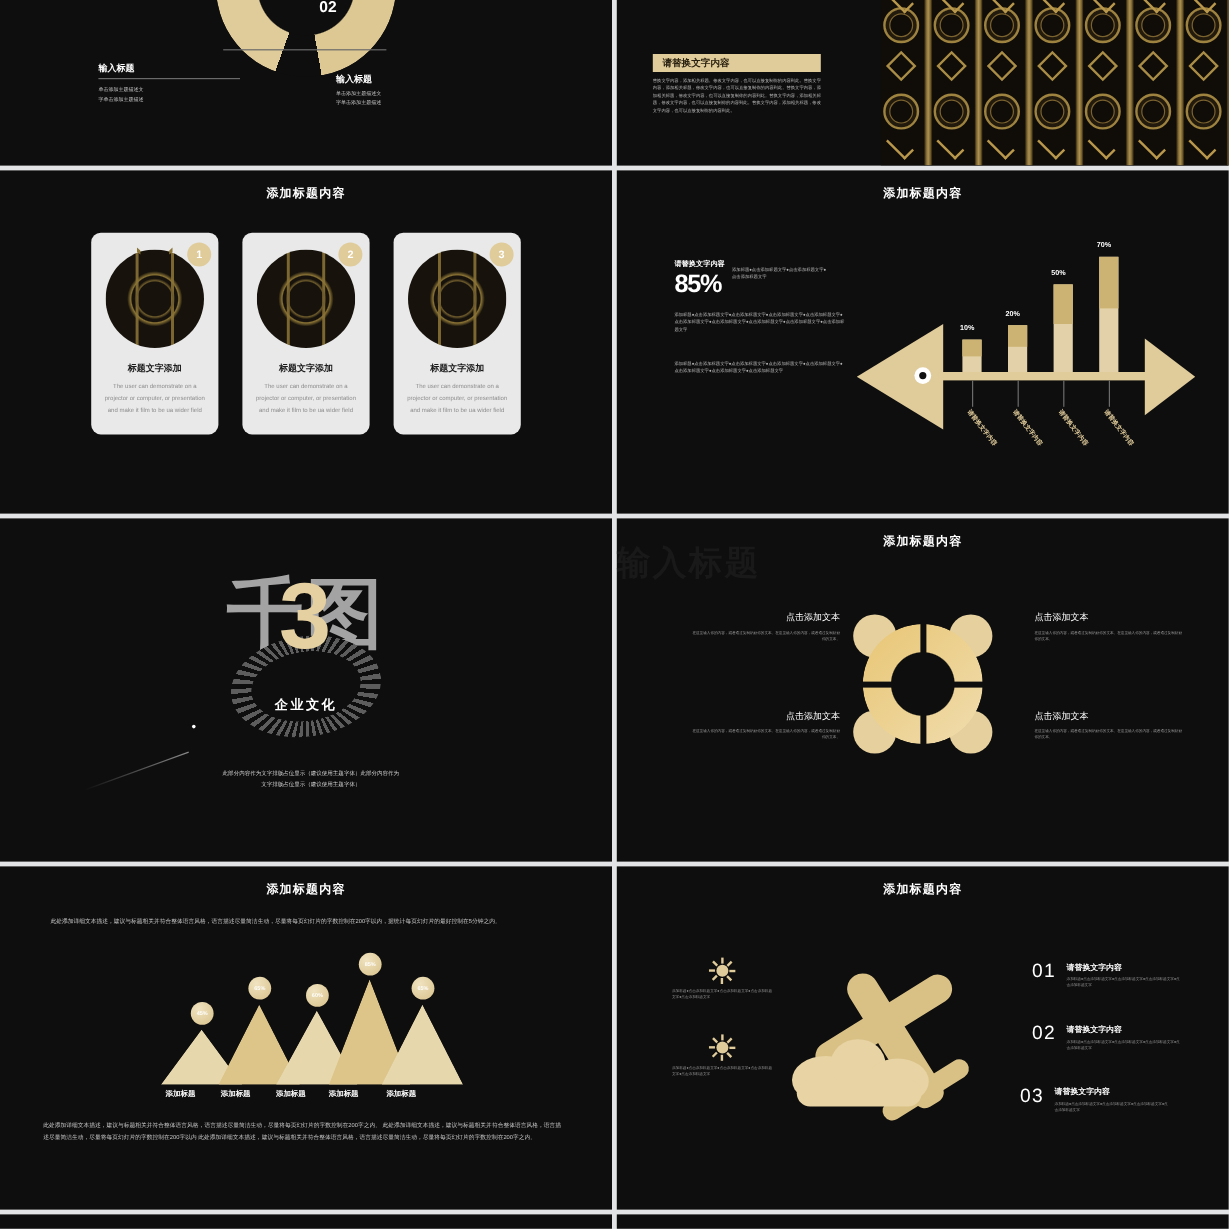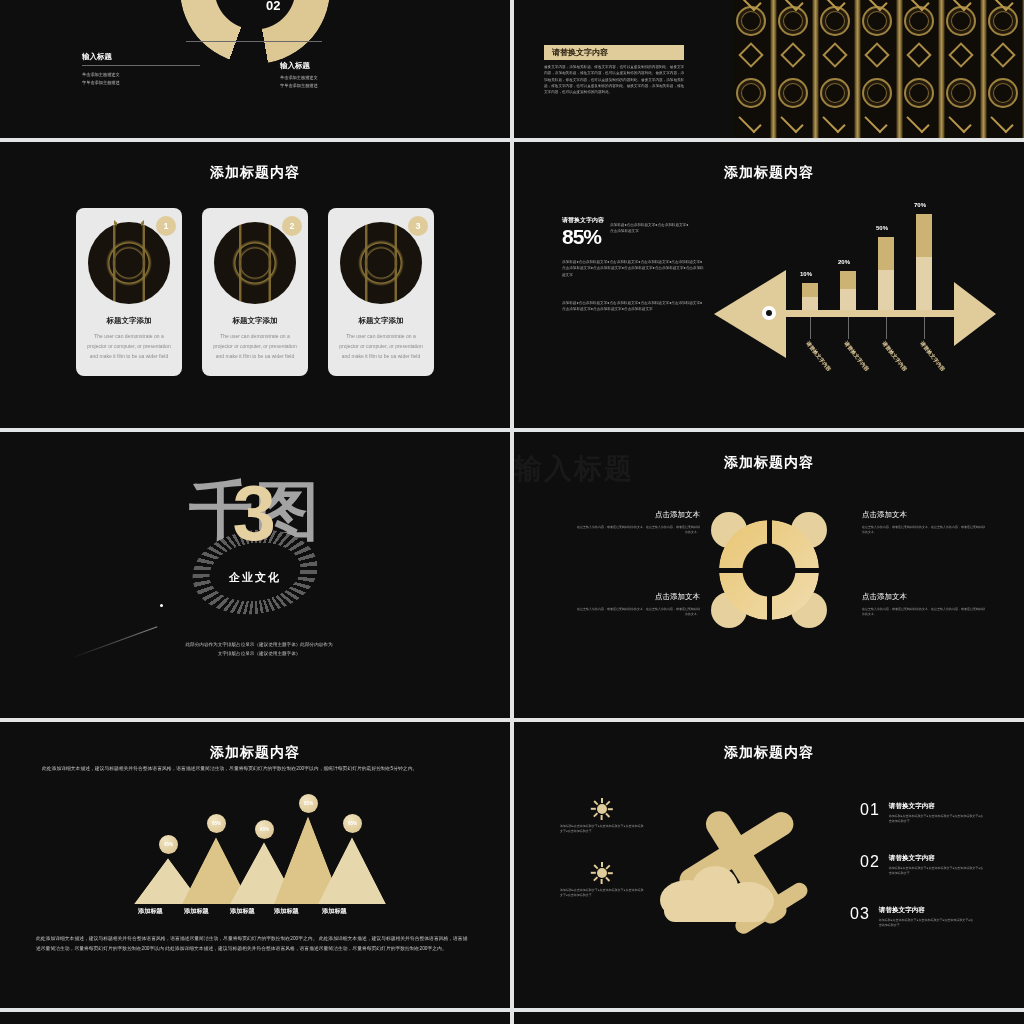--- a/index.html
+++ b/index.html
@@ -8,22 +8,22 @@
     background:#e3e4e6;
     font-family:"Liberation Sans","DejaVu Sans",sans-serif;
   }
   .deck { display:grid; grid-template-columns:1fr 1fr; grid-auto-rows:auto; gap:4px; width:1024px; }
   .slide { position:relative; background:#0e0e0e; overflow:hidden; }
   .s-top   { height:138px; }
   .s-std   { height:286px; }
   .s-last  { height:42px; }
 
   .title {
-    color:#fff; font-size:14px; font-weight:bold; text-align:center;
-    letter-spacing:1px; padding-top:22px;
+    color:#fff; font-size:10px; font-weight:bold; text-align:center;
+    letter-spacing:1px; padding-top:12px;
   }
   .tiny { font-size:3.6px; line-height:1.75; color:#b9b9b9; }
   .micro { font-size:3px; line-height:1.7; color:#9a9a9a; }
 
   
   .donut-wrap { position:absolute; left:50%; top:-86px; transform:translateX(-50%); width:150px; height:150px; }
   .donut {
     width:150px; height:150px; border-radius:50%;
     background:conic-gradient(from 200deg,#e0cb9a 0deg 150deg,#0e0e0e 150deg 168deg,#ddc894 168deg 330deg,#0e0e0e 330deg 360deg);
     -webkit-mask:radial-gradient(circle, transparent 40px, #000 41px);
@@ -98,21 +98,21 @@
   
   .wm { position:absolute; left:50%; top:36px; transform:translateX(-50%);
      color:#a3a3a3; font-size:64px; font-weight:bold; white-space:nowrap; letter-spacing:2px; }
   .burst { position:absolute; left:50%; top:98px; transform:translateX(-50%) rotate(-8deg);
      width:126px; height:84px; border-radius:50%;
      background:repeating-conic-gradient(#5d5d5d 0deg 4deg, #0e0e0e 4deg 8deg);
      -webkit-mask:radial-gradient(ellipse 46px 29px at 50% 50%, transparent 99%, #000 100%);
              mask:radial-gradient(ellipse 46px 29px at 50% 50%, transparent 99%, #000 100%); }
   .big3 { position:absolute; left:50%; top:42px; transform:translateX(-52%);
      color:#e5d0a1; font-size:78px; font-weight:bold; line-height:1; }
-  .seclbl { position:absolute; left:50%; top:138px; transform:translateX(-50%);
+  .seclbl { position:absolute; left:50%; top:148px; transform:translateX(-50%);
      color:#fff; font-size:11px; font-weight:bold; letter-spacing:2px; }
   .secdot { position:absolute; left:160px; top:172px; width:3px; height:3px; border-radius:50%; background:#fff; }
   .secline { position:absolute; left:68px; top:210px; width:92px; height:1px;
      background:linear-gradient(90deg,transparent,#8a8a8a); transform:rotate(-20deg); }
   .secfoot { position:absolute; left:136px; top:208px; width:246px; text-align:center;
      color:#cfcfcf; font-size:4.6px; line-height:2; }
 
   
   .tw-wm { position:absolute; left:0; top:18px; width:100%;
      color:#191919; font-size:28px; font-weight:bold; line-height:1.35; letter-spacing:2px; }

